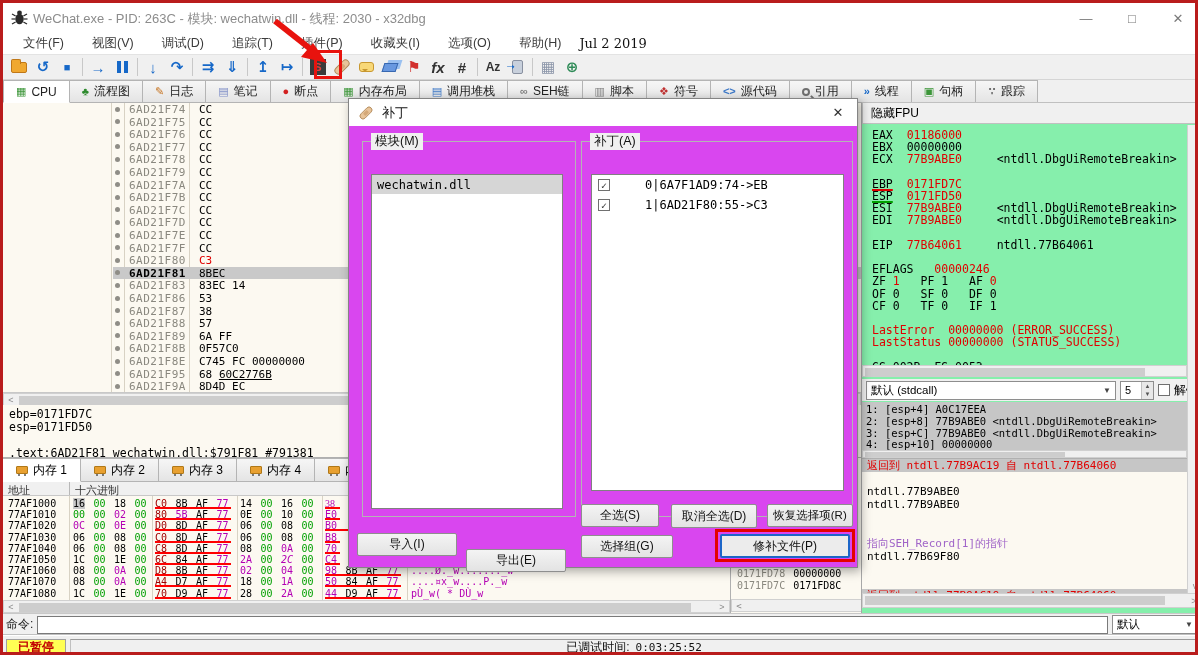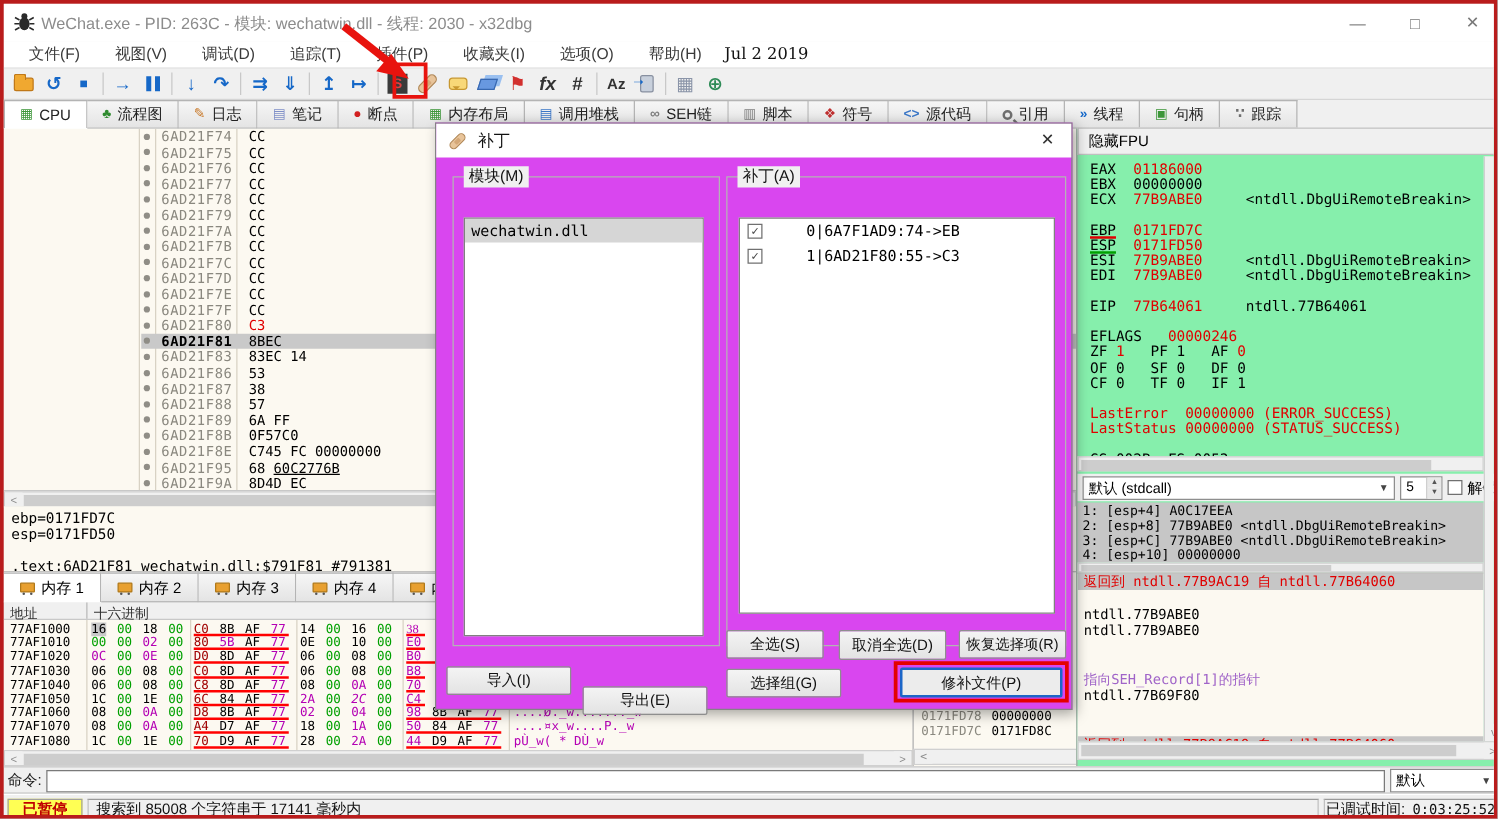--- a/index.html
+++ b/index.html
@@ -820,21 +820,20 @@
     <span id="cmdlabel">命令:</span>
     <input id="cmdinput" value="" style="">
     <div id="cmdcombo" class="combo">
       <span>默认</span>
       <span class="carr">▼</span>
     </div>
   </div>
 
   <div id="statusbar" class="abs">
     <div id="pausedbadge">已暂停</div>
-    <div id="statusmsg">搜索到 85008 个字符串于 17141 毫秒内</div>
     <div id="timecell">
       <span>已调试时间:</span>
       <span class="mono" style="font-size:11px">0:03:25:52</span>
     </div>
   </div>
 
   <div id="dialog" class="abs">
     <div id="dlgtitle">
       <span class="i-bandaid" style="transform:rotate(-45deg) scale(0.85)"></span>
       <span>补丁</span>

